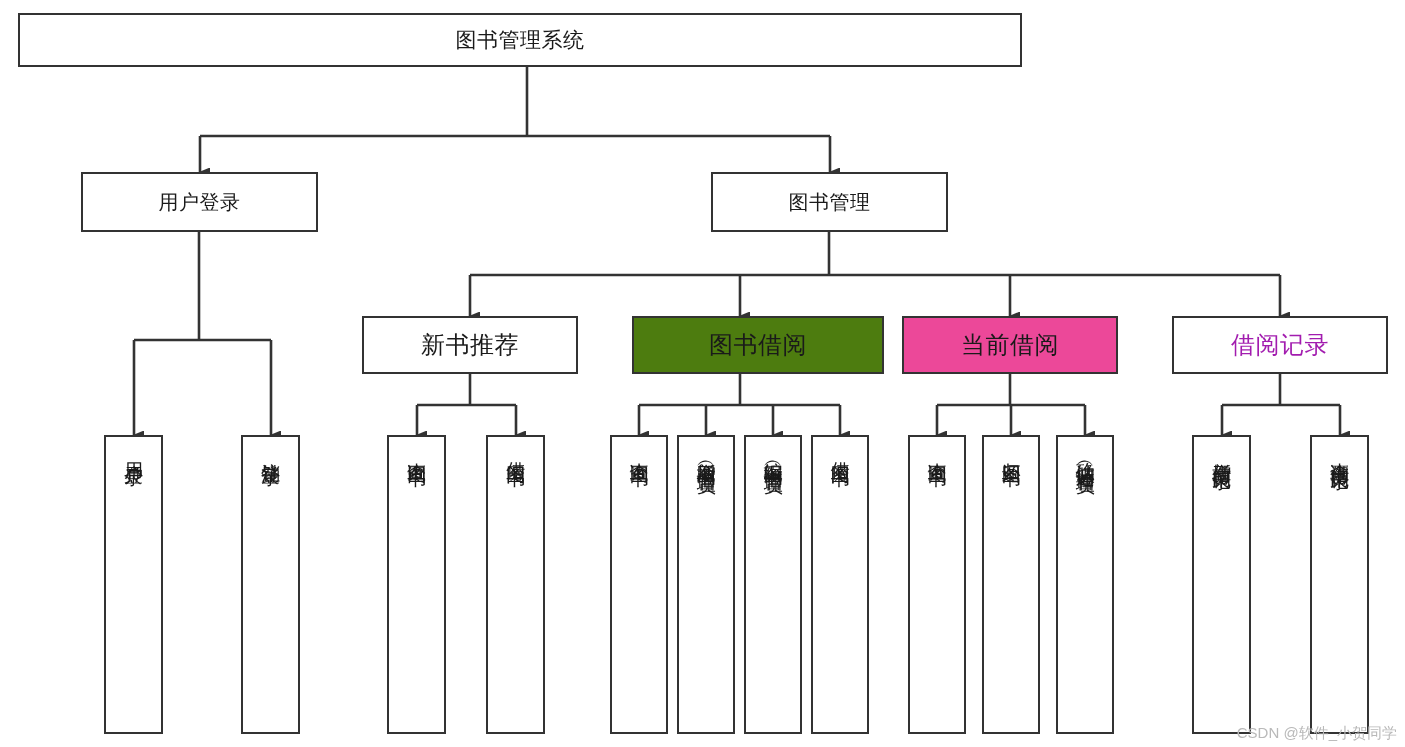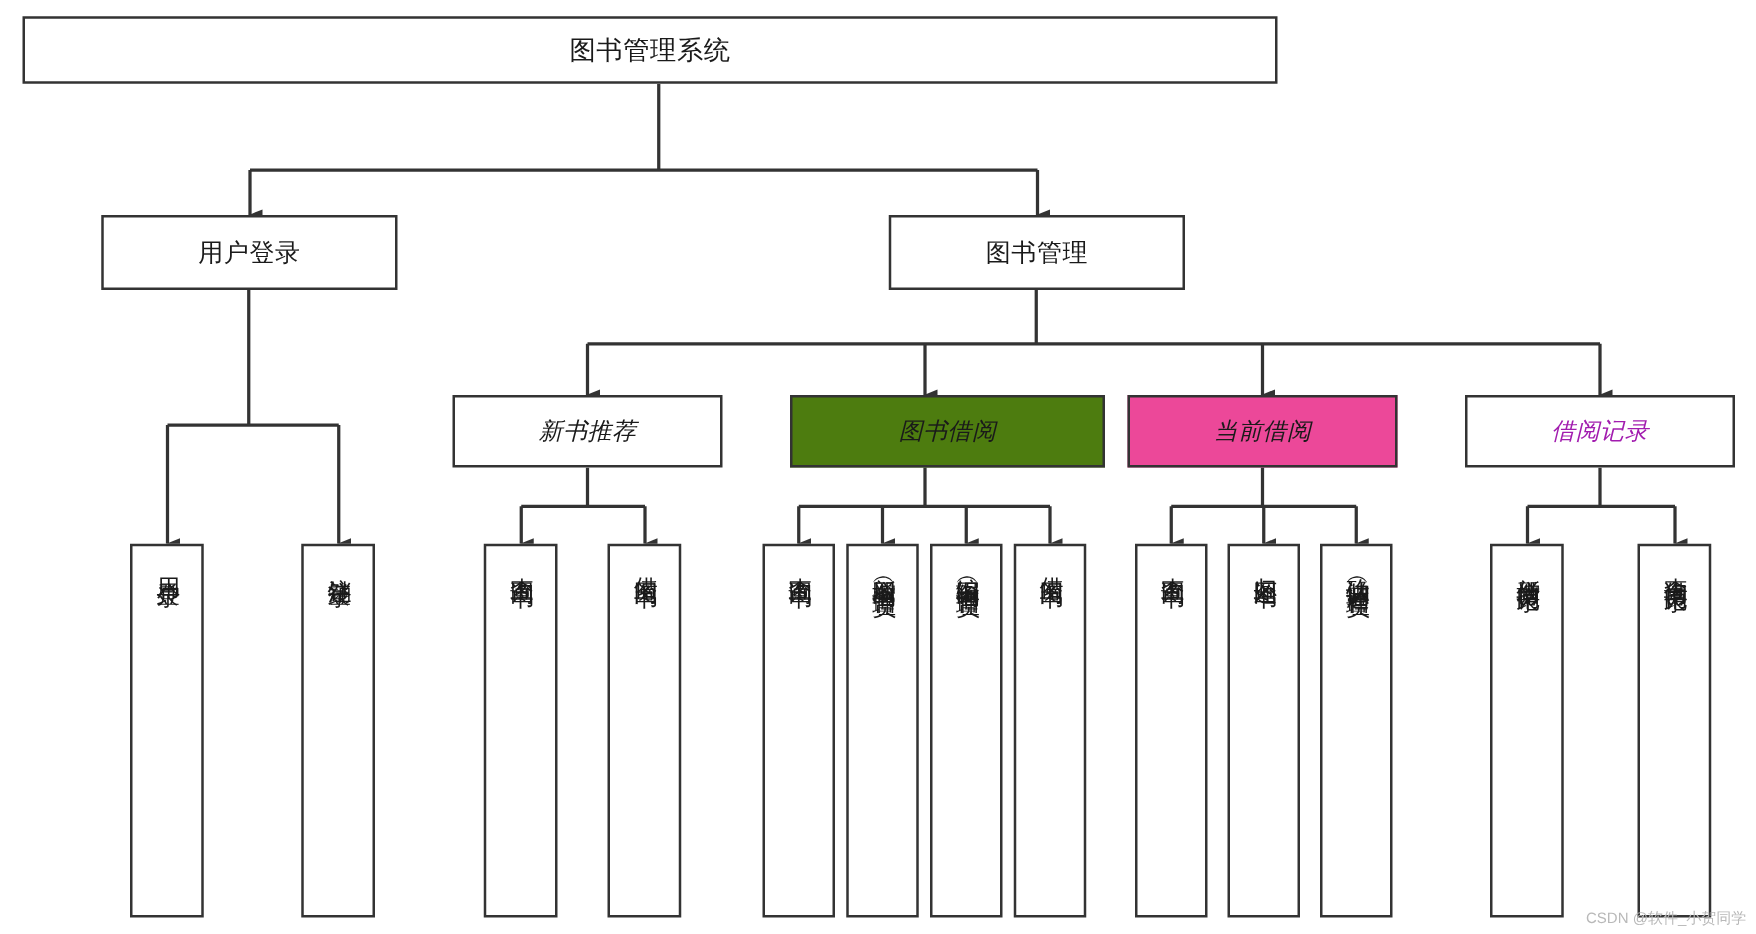--- a/index.html
+++ b/index.html
@@ -33,39 +33,39 @@
     align-items: center;
     justify-content: center;
     color: #1a1a1a;
   }
   .node-label {
     white-space: nowrap;
     letter-spacing: 0.5px;
   }
   .node.level0 { font-size: 21px; }
   .node.level1 { font-size: 20px; }
-  .node.level2 { font-size: 19px; font-style: italic; }
+  .node.level2 { font-size: 24px; }
   .node.leaf {
     align-items: flex-start;
     justify-content: center;
     padding-top: 10px;
   }
   .node.leaf .node-label {
     writing-mode: vertical-rl;
     text-orientation: upright;
     font-size: 19px;
     line-height: 1.08;
     letter-spacing: 2px;
     white-space: nowrap;
   }
   #watermark {
     position: absolute;
     right: 8px;
     bottom: 4px;
-    font-size: 12px;
+    font-size: 15px;
     color: #b9b9b9;
     white-space: nowrap;
     pointer-events: none;
   }
 </style>
 </head>
 <body>
 
 <div id="canvas">
 

